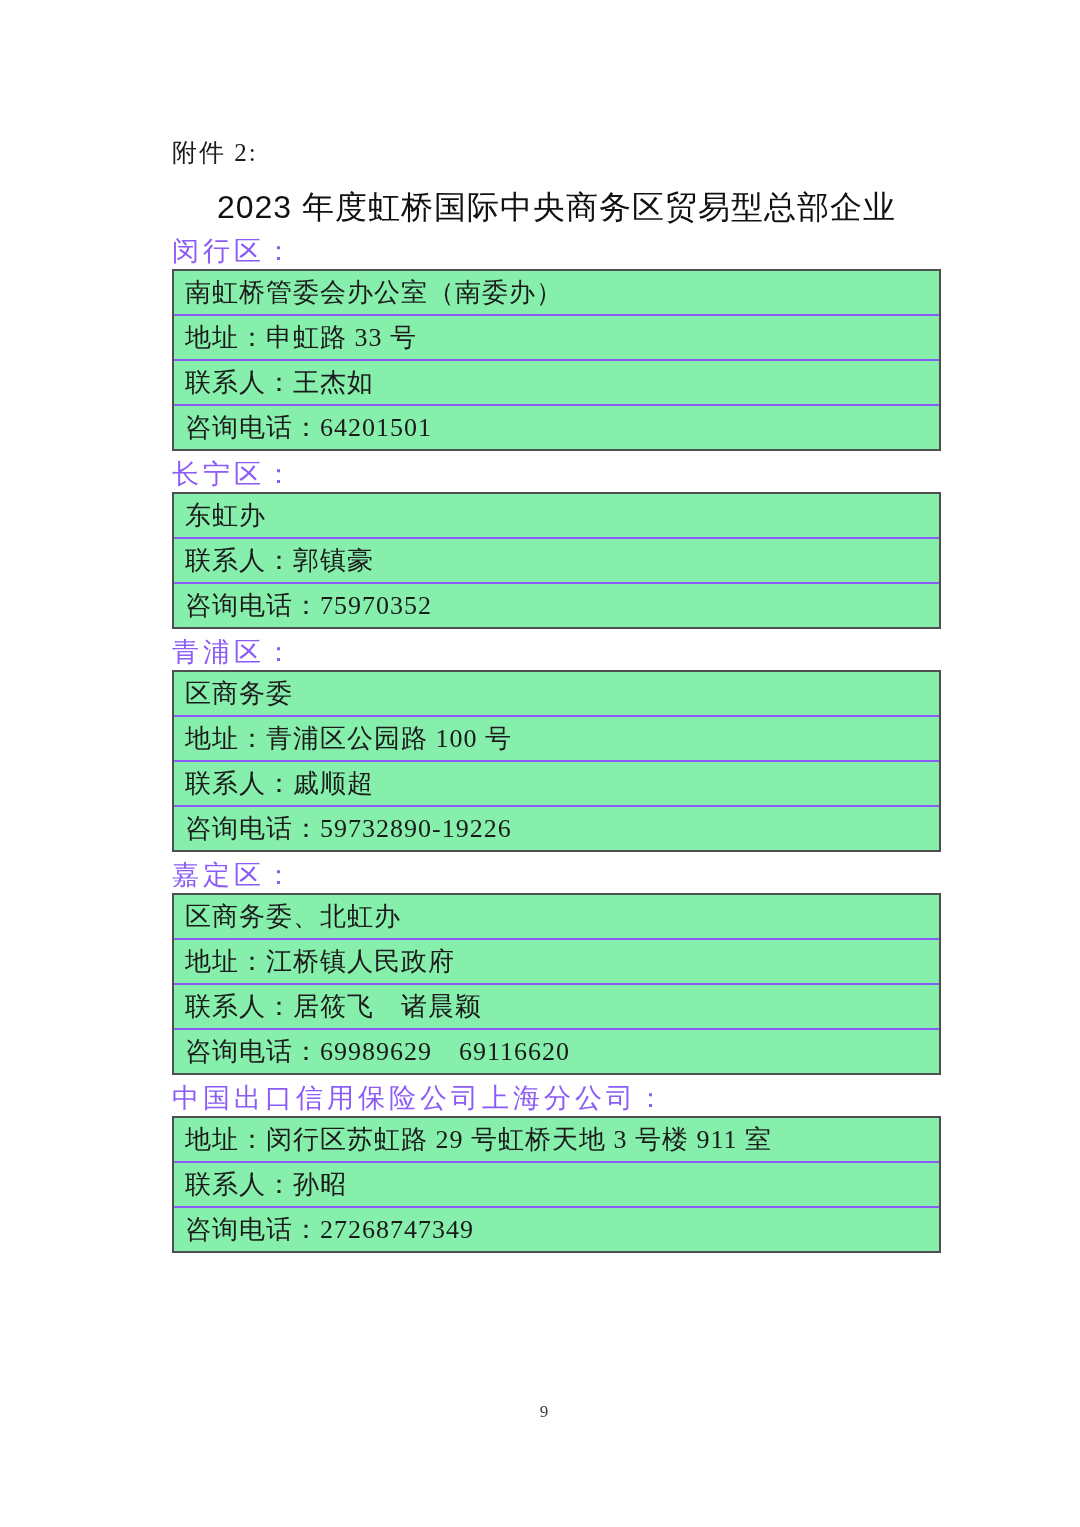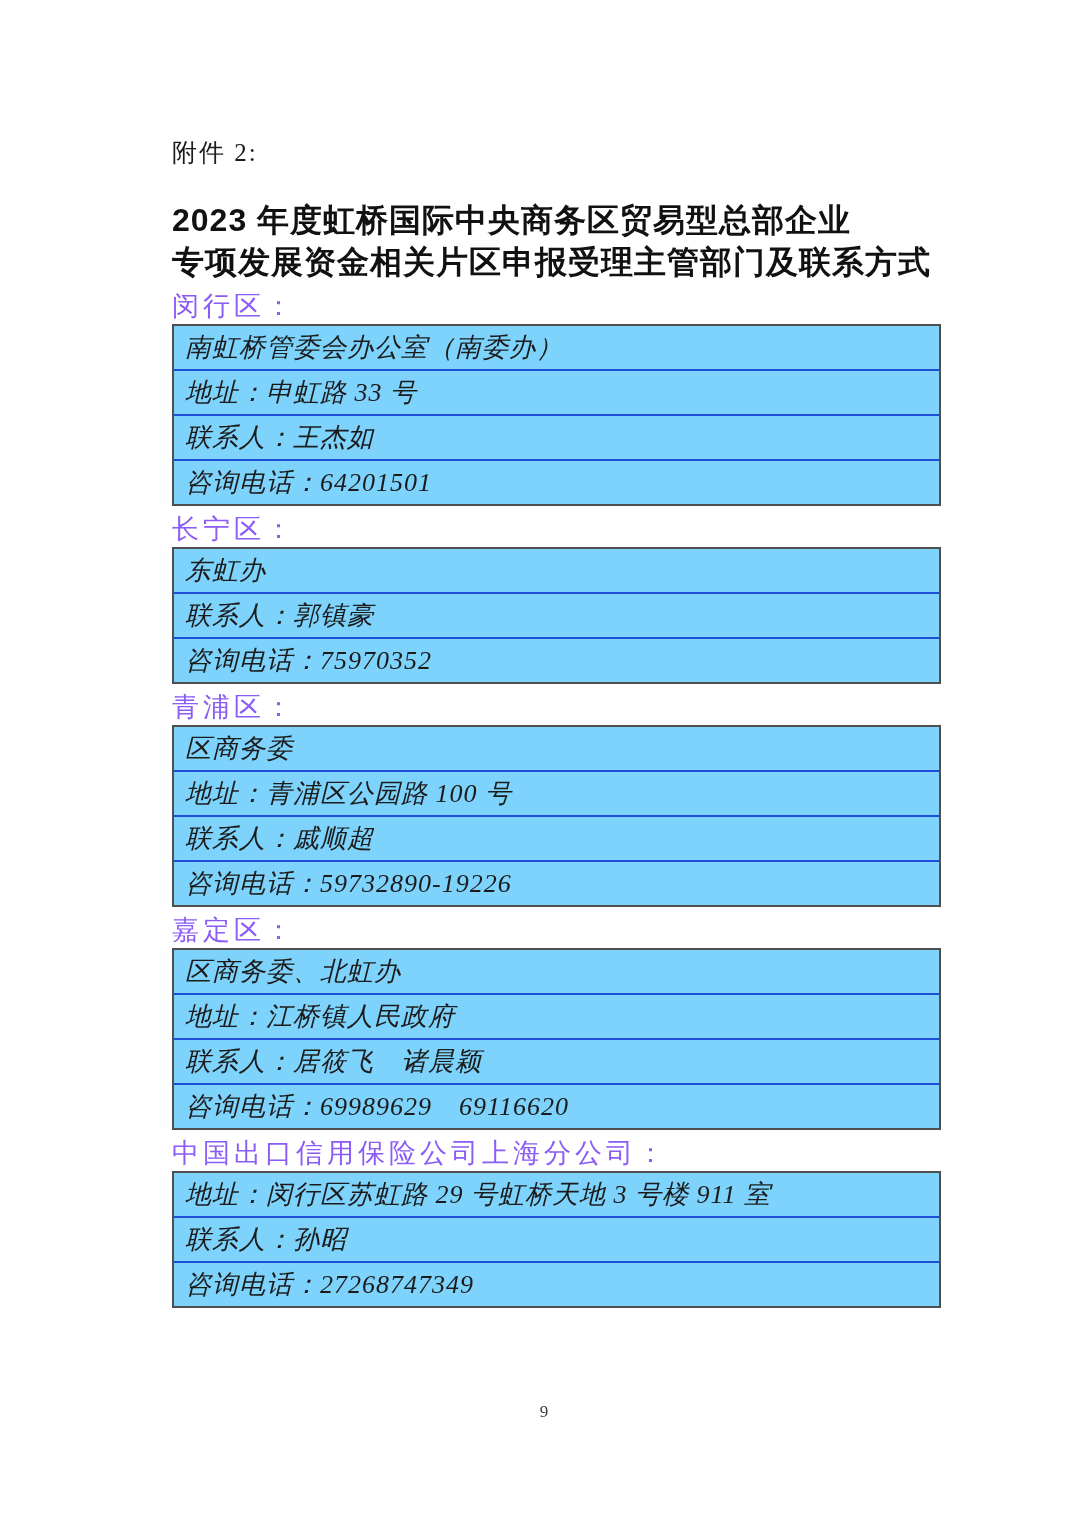--- a/index.html
+++ b/index.html
@@ -25,45 +25,44 @@
   .content {
     padding: 138px 0 0 168px;
     width: 769px;
   }
   .attachment-label {
     font-size: 25px;
     line-height: 30px;
     letter-spacing: 2px;
   }
   .doc-title {
-    margin-top: 31px;
-    text-align: left;
+    margin-top: 18px;
+    text-align: center;
     font-family: "Liberation Sans", "DejaVu Sans", sans-serif;
-    font-weight: bold;
+    font-weight: normal;
     font-size: 32px;
     line-height: 42px;
     letter-spacing: 1px;
     color: #111111;
   }
   .section-heading {
     font-size: 27px;
     line-height: 30px;
     margin: 8px 0 3px 0;
     letter-spacing: 4px;
     color: #8b5cf6;
   }
   .doc-table {
     border: 2px solid #4f4f4f;
-    background: #7dd3fc;
-    font-style: italic;
+    background: #86efac;
   }
   .doc-table .cell {
     height: 43px;
     line-height: 43px;
-    border-top: 2px solid #1d4ed8;
+    border-top: 2px solid #8b5cf6;
     padding-left: 11px;
     font-size: 26px;
     letter-spacing: 1px;
     white-space: nowrap;
     overflow: hidden;
   }
   .doc-table .cell:first-child {
     border-top: none;
   }
   .page-number {
@@ -79,21 +78,20 @@
 </head>
 <body>
 
 <div class="page">
   <div class="content">
 
     <div class="attachment-label">附件 2:</div>
 
     <div class="doc-title">
       <div>2023 年度虹桥国际中央商务区贸易型总部企业</div>
-      <div>专项发展资金相关片区申报受理主管部门及联系方式</div>
     </div>
 
     <div class="section">
       <div class="section-heading">闵行区：</div>
       <div class="doc-table">
         <div class="cell">南虹桥管委会办公室（南委办）</div>
         <div class="cell">地址：申虹路 33 号</div>
         <div class="cell">联系人：王杰如</div>
         <div class="cell">咨询电话：64201501</div>
       </div>

